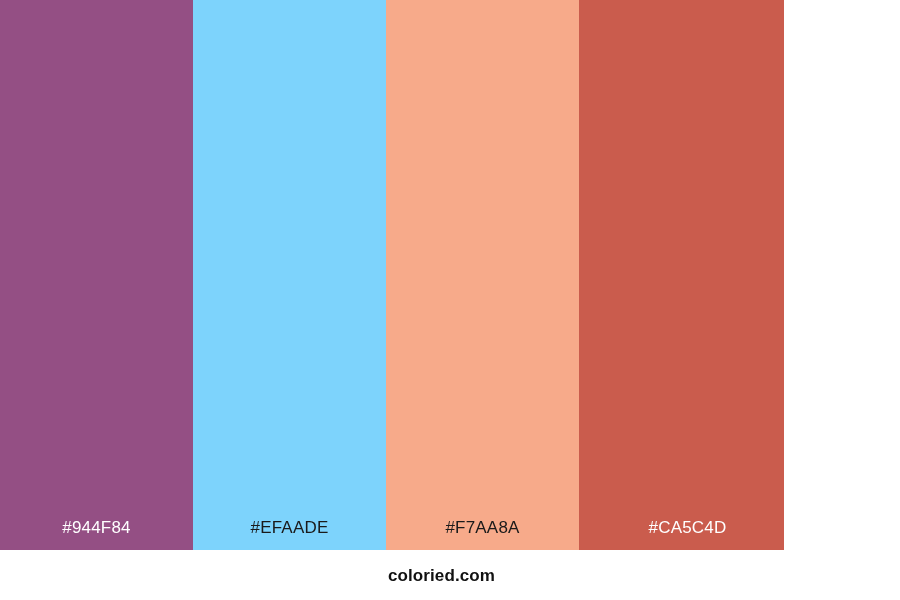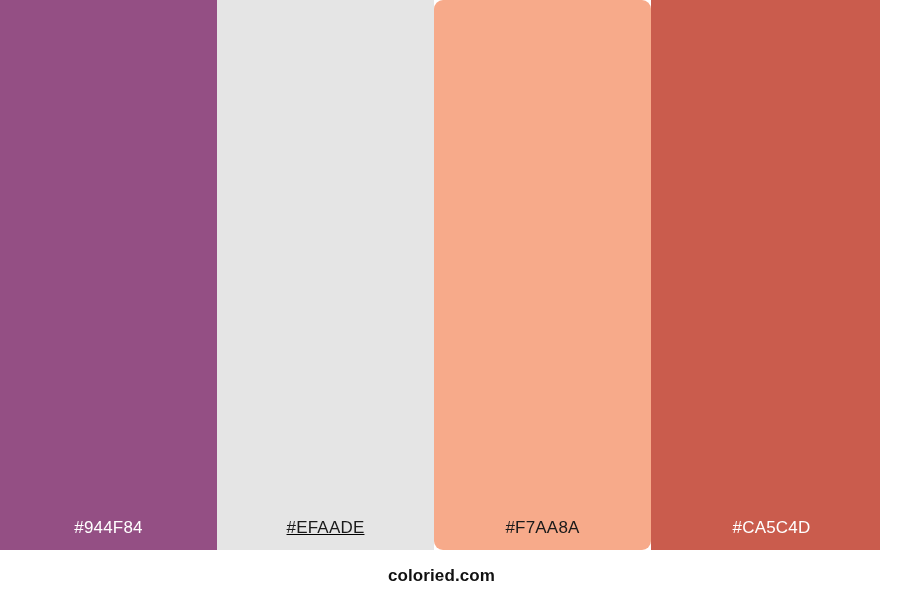--- a/index.html
+++ b/index.html
@@ -15,21 +15,21 @@
     overflow: hidden;
   }
   .palette-page {
     width: 900px;
     height: 600px;
     display: flex;
     flex-direction: column;
     background: #ffffff;
   }
   .swatch-strip {
-    width: 880px;
+    width: 784px;
     height: 550px;
     display: flex;
     flex-direction: row;
   }
   .swatch {
     flex: 1 1 0;
     height: 550px;
     position: relative;
     display: flex;
     align-items: flex-end;
@@ -76,25 +76,25 @@
 
 <div class="palette-page">
 
   <div class="swatch-strip">
 
     <div class="swatch" style="background-color: rgb(148, 79, 132);">
       <span class="swatch-label label-light">#944F84</span>
     </div>
 
 
-    <div class="swatch" style="background-color: #e5e5e5; text-decoration: underline;">
+    <div class="swatch" style="background-color: #7dd3fc;">
       <span class="swatch-label label-dark">#EFAADE</span>
     </div>
 
-    <div class="swatch" style="background-color: rgb(247, 170, 138); border-radius: 9px;">
+    <div class="swatch" style="background-color: rgb(247, 170, 138);">
       <span class="swatch-label label-dark">#F7AA8A</span>
     </div>
 
     <div class="swatch" style="background-color: rgb(202, 92, 77); padding-left: 12px;">
       <span class="swatch-label label-light">#CA5C4D</span>
     </div>
 
   </div>
 
   <div class="footer-bar">

